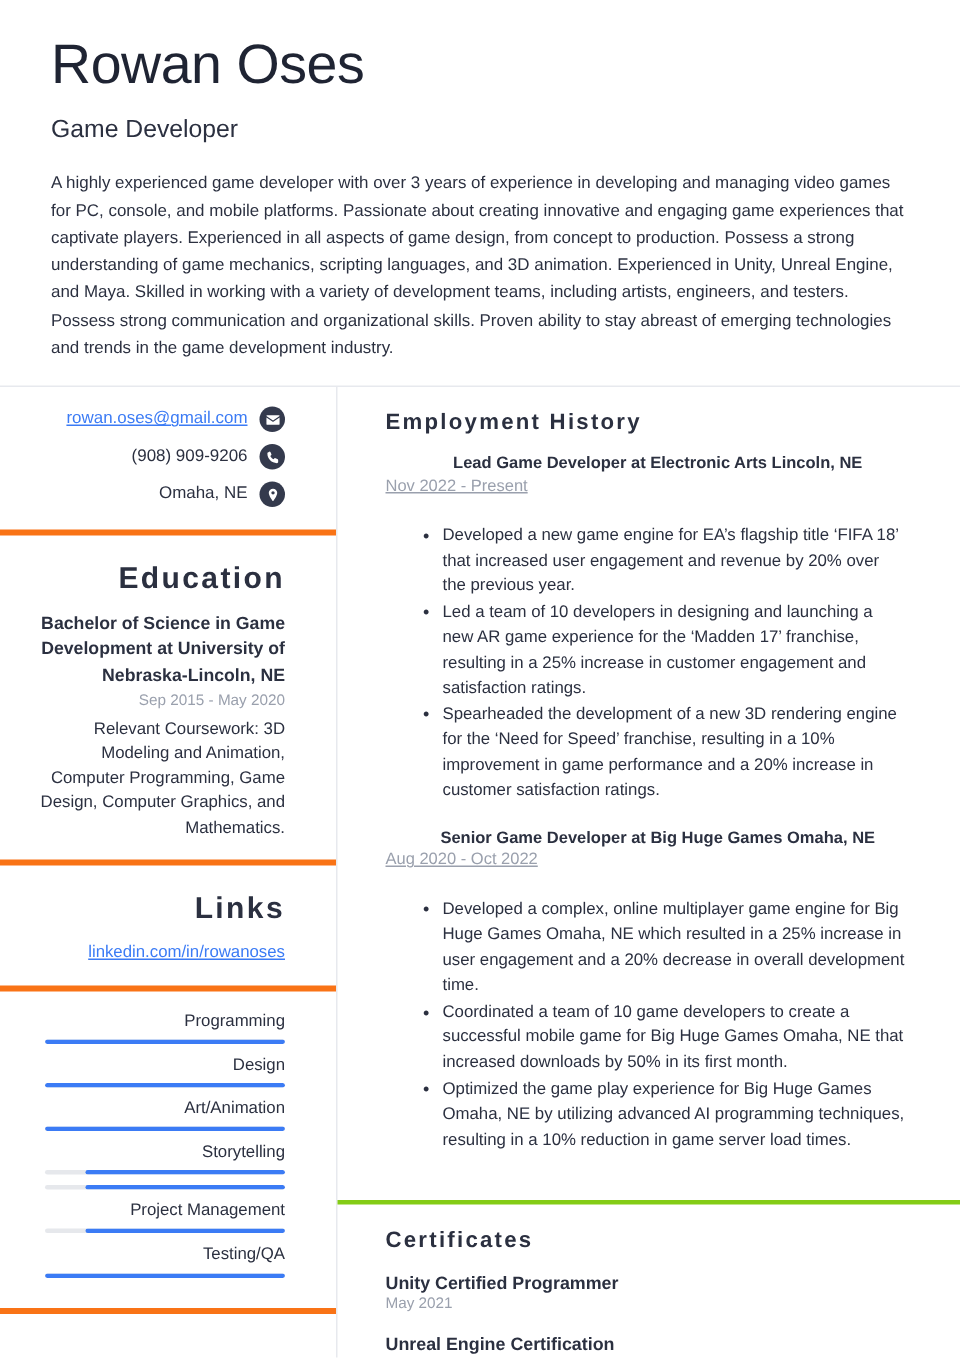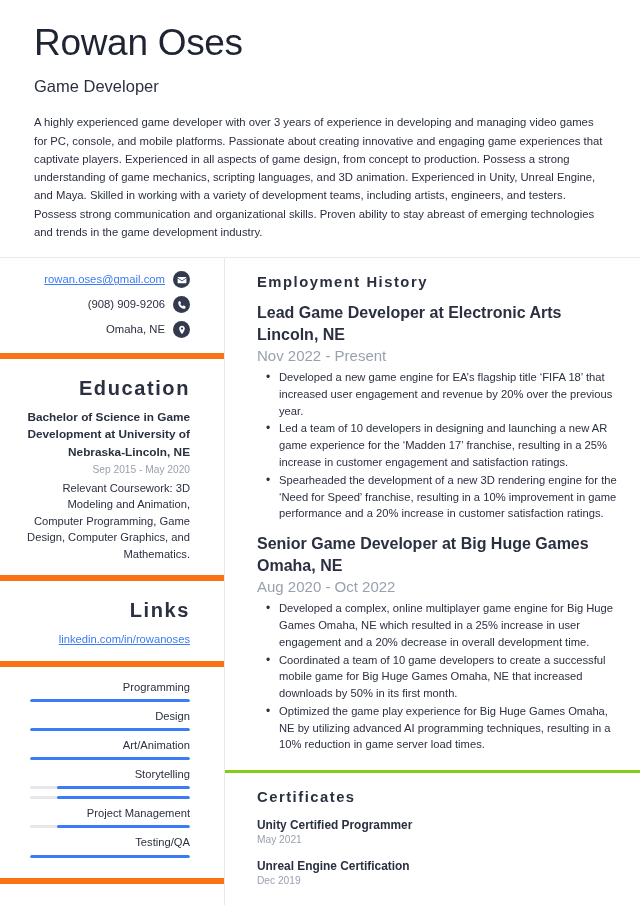--- a/index.html
+++ b/index.html
@@ -63,21 +63,21 @@
     border-right: 1px solid #e7e9ee;
   }
   .col-right {
     flex: 1 1 auto;
     box-sizing: border-box;
   }
 
   
   .side-block {
     padding: 13px 34px 13px 18px;
-    border-bottom: 6px solid #f97316;
+    border-bottom: 4px solid #f97316;
     text-align: right;
   }
   .side-block.last { border-bottom: none; }
 
   .contact-row {
     display: flex;
     align-items: center;
     justify-content: flex-end;
     gap: 8px;
     margin-bottom: 8px;
@@ -172,33 +172,35 @@
     font-size: 14.8px;
     font-weight: 700;
     letter-spacing: 1.5px;
     color: #2b3040;
     margin: 2px 0 10px 0;
     line-height: 1.2;
   }
   .job { margin-bottom: 11px; }
   .job:last-child { margin-bottom: 0; }
   .job-head {
-    font-size: 16px;
+    font-size: 11px;
     font-weight: 700;
     color: #2b3040;
     line-height: 1.35;
+    text-align: center;
   }
   .job-dates {
-    font-size: 15px;
+    font-size: 11px;
     color: #9aa0ad;
     line-height: 1.45;
     margin-bottom: 2px;
+    text-decoration: underline;
   }
   .bullets {
-    margin: 0;
+    margin: 16px;
     padding-left: 20px;
     list-style: none;
   }
   .bullets li {
     position: relative;
     font-size: 11.2px;
     line-height: 1.5;
     color: #2b3040;
     margin-bottom: 1px;
     padding-left: 2px;

